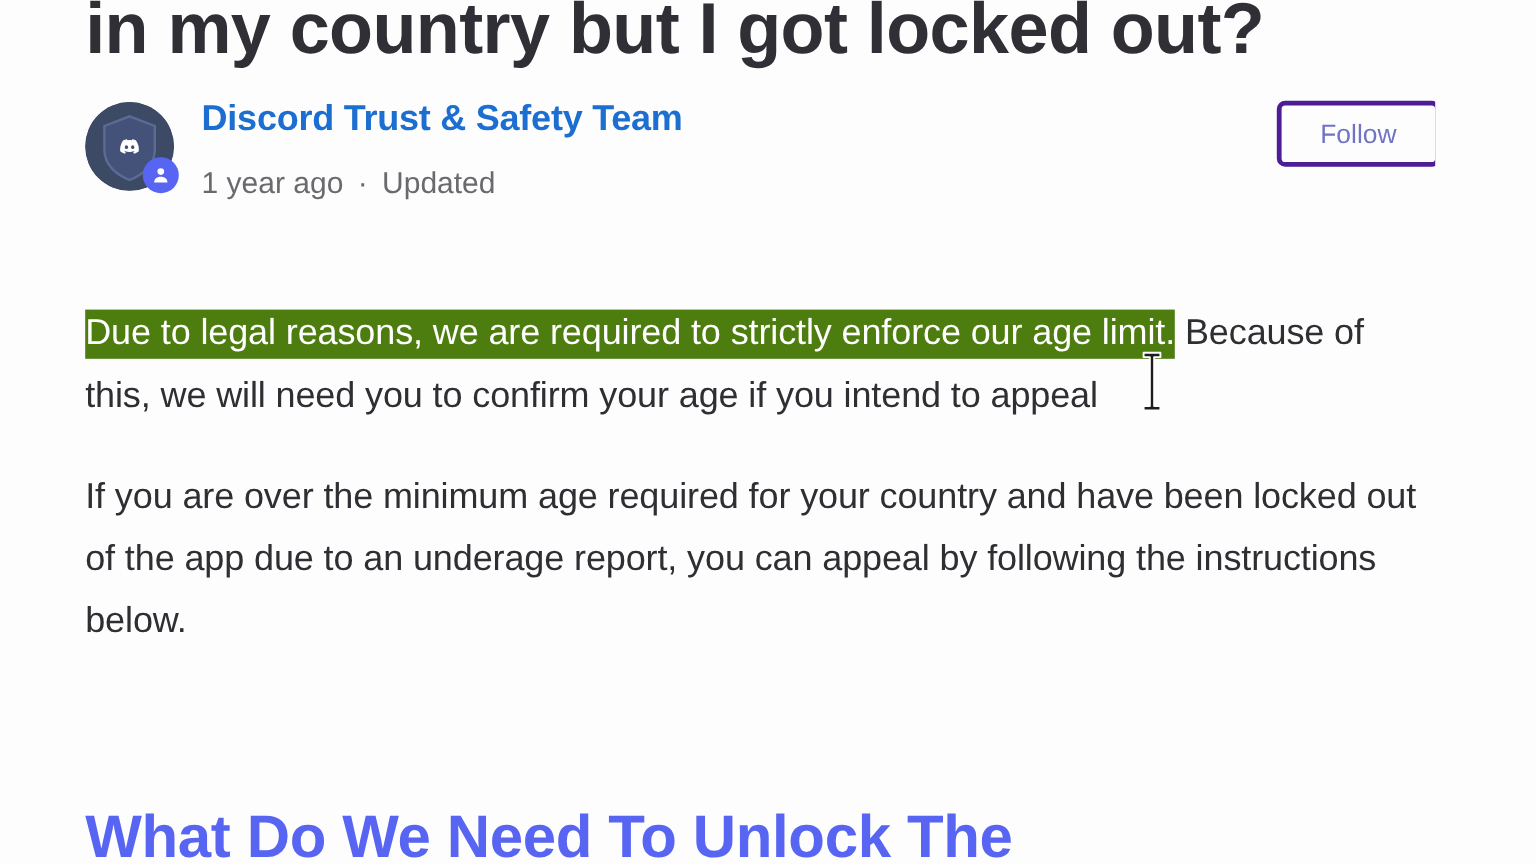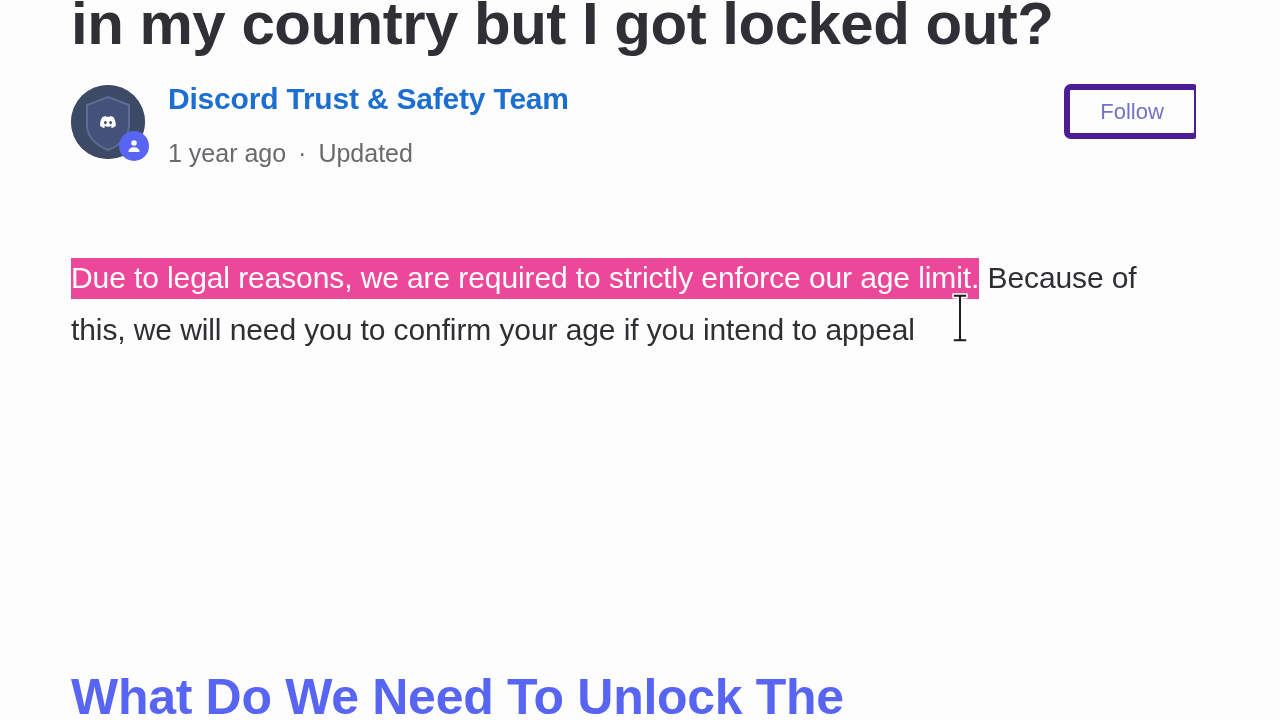--- a/index.html
+++ b/index.html
@@ -100,21 +100,21 @@
     font-weight: 400;
   }
   .dot-sep { padding: 0 5px; }
 
   .follow-button {
     position: absolute;
     right: 6px;
     top: 2px;
     width: 136px;
     height: 55px;
-    border: 6px solid #4c1d95;
+    border: 4px solid #4c1d95;
     border-radius: 7px;
     background: #fdfdfd;
     color: #7173c4;
     font-family: "Liberation Sans", sans-serif;
     font-size: 22px;
     line-height: 1;
     cursor: pointer;
     padding: 0;
   }
 
@@ -129,21 +129,21 @@
     font-size: 30px;
     line-height: 52px;
     color: #2e2e33;
     margin: 0;
     font-weight: 400;
     letter-spacing: -0.1px;
   }
   .para + .para { margin-top: 32px; }
 
   .selected {
-    background: #ec4899;
+    background: #4d7c0f;
     color: #ffffff;
     box-decoration-break: clone;
     -webkit-box-decoration-break: clone;
     padding: 3px 0 5px 0;
   }
 
   
   .section-heading {
     position: absolute;
     left: 71px;
@@ -226,20 +226,21 @@
         <span>Updated</span>
       </span>
     </div>
 
     <button class="follow-button">Follow</button>
   </div>
 
   <div class="body-content">
     <p class="para"><span class="selected">Due to legal reasons, we are required to strictly enforce our age limit.</span><span> Because of this, we will need you to confirm your age if you intend to appeal</span></p>
 
+    <p class="para">If you are over the minimum age required for your country and have been locked out of the app due to an underage report, you can appeal by following the instructions below.</p>
   </div>
 
   <h2 class="section-heading">What Do We Need To Unlock The</h2>
 
   <button class="fab">
     <span class="fab-glyph"></span>
   </button>
 
   <div class="text-cursor">
     <svg width="22" height="52" viewBox="0 0 22 52" aria-hidden="true">

